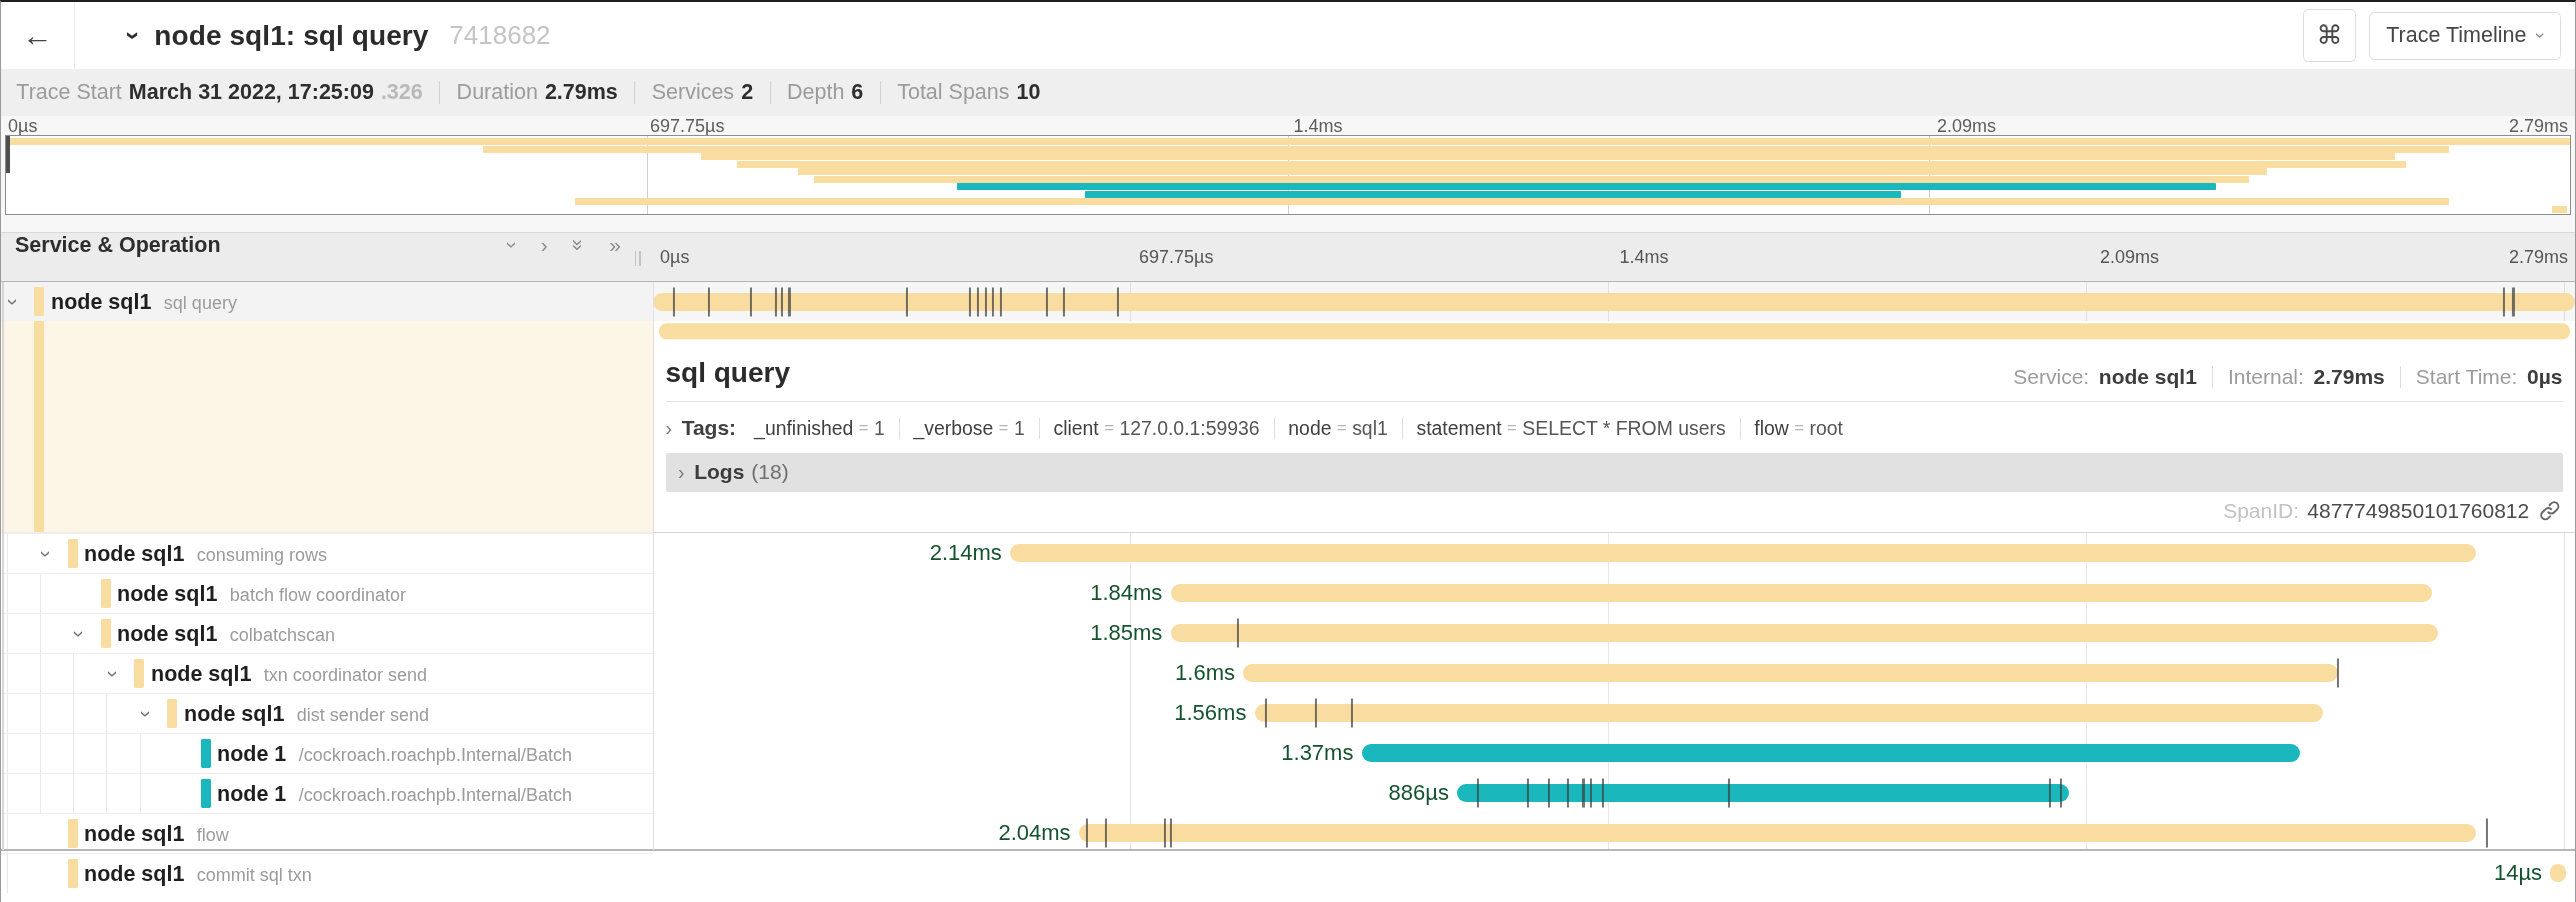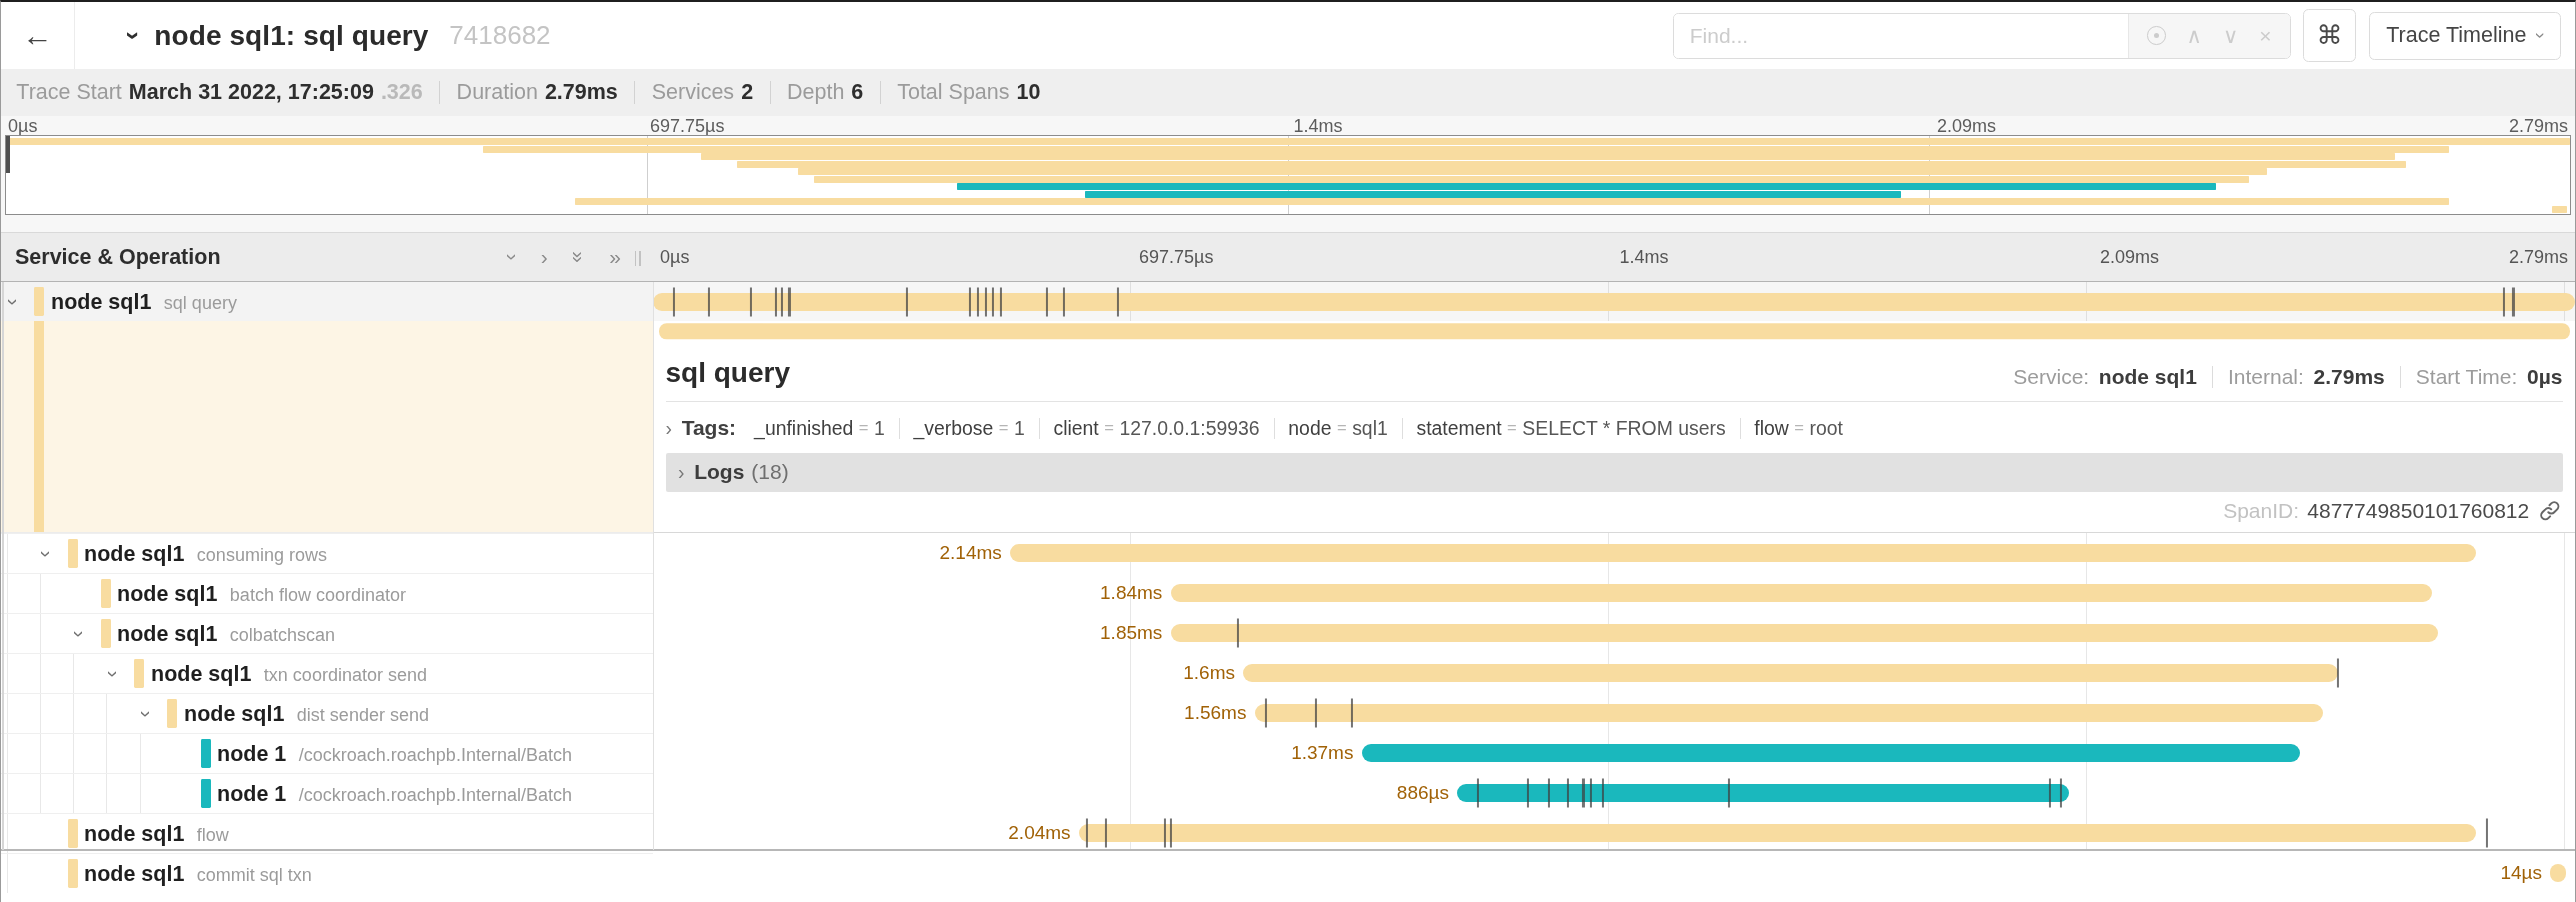--- a/index.html
+++ b/index.html
@@ -44,21 +44,21 @@
   .mm{position:absolute;top:19.4px;left:4.2px;right:4.2px;height:80px;background:#fff;border:1.4px solid #8c8c8c;box-sizing:border-box;}
   .mmgrid{position:absolute;top:0;bottom:0;width:0.7px;background:#cfcfcf;}
   .mmrows{position:absolute;left:0;right:0;top:1.4px;bottom:1.4px;display:flex;flex-direction:column;}
   .mmrow{flex:1;position:relative;margin:0.3px 0;}
   .mmbar{position:absolute;top:0;bottom:0;border-radius:0.7px;}
   .mmhandle{position:absolute;left:0;top:0;width:4.2px;height:37px;background:#4f4f4f;cursor:ew-resize;}
 
   
   .main{position:absolute;top:230px;left:0;right:0;bottom:0;}
   .colhead{height:50px;display:flex;background:#ececec;border-top:0.7px solid #d9d9d9;border-bottom:1.4px solid #b3b3b3;box-sizing:border-box;}
-  .ch-left{width:652px;display:flex;align-items:center;padding-left:14px;box-sizing:border-box;position:relative;}
+  .ch-left{width:652px;display:flex;align-items:flex-start;padding-left:14px;box-sizing:border-box;position:relative;}
   .ch-title{font-size:21.5px;font-weight:700;color:#2d2d2d;}
   .ch-icons{margin-left:auto;margin-right:32px;display:flex;gap:25px;color:#8a8a8a;font-size:21px;align-items:center;}
   .ch-icons .rot{display:inline-block;transform:rotate(90deg);}
   .resizer{position:absolute;right:12.5px;top:18px;display:flex;gap:2.8px;cursor:col-resize;}
   .resizer i{display:block;width:1.4px;height:15.3px;background:#c2c2c2;}
   .ch-right{flex:1;position:relative;font-size:18px;color:#555;}
   .ch-right span{position:absolute;top:14px;white-space:nowrap;}
 
   .mainbody{position:relative;height:573px;}
   .mainbody::before{content:"";position:absolute;left:1.4px;top:0;bottom:5.5px;width:1.4px;background:#d6d6d6;z-index:5;}
@@ -74,21 +74,21 @@
   .trow.selected .tr2{background:rgba(100,100,100,0.055);margin:0;padding:0 5.5px;}
   .guide{position:absolute;top:0;bottom:0;width:0.7px;background:#e8e8e8;}
   .chev{position:absolute;top:50%;transform:translateY(-50%);color:#6f6f6f;font-size:21px;line-height:1;cursor:pointer;}
   .chev.down{transform:translateY(-50%) rotate(90deg);}
   .strip{position:absolute;top:4.9px;bottom:4.9px;width:9.7px;border-radius:1.4px;}
   .names{position:absolute;top:50%;transform:translateY(-50%);white-space:nowrap;}
   .names b{font-size:21.5px;color:#1f1f1f;font-weight:700;}
   .names i{font-style:normal;font-size:18px;color:#9b9b9b;margin-left:12.5px;}
   .sbar{position:absolute;top:50%;transform:translateY(-50%);height:18px;border-radius:9px;cursor:pointer;}
   .slabel{position:absolute;top:50%;transform:translate(-100%,-50%);padding-right:8.3px;
-    font-size:19px;color:#a16207;white-space:nowrap;}
+    font-size:22px;color:#14532d;white-space:nowrap;}
   .ltick{position:absolute;top:50%;transform:translate(-50%,-50%);width:2.1px;height:29px;background:#3f3f3f;opacity:.72;}
 
   
   .drow{display:flex;position:relative;z-index:2;height:212px;}
   .d-left{width:652px;background:#fdf5e5;position:relative;box-sizing:border-box;border-bottom:0.7px solid #ececec;}
   .d-left .strip{top:0;bottom:0;border-radius:0;}
   .d-right{flex:1;background:#fff;box-sizing:border-box;border-bottom:0.7px solid #d8d8d8;padding:0 5.5px;position:relative;}
   .d-barstrip{position:relative;height:18px;margin-top:1.4px;}
   .d-barstrip .sbar{height:15.3px;border-radius:7.6px;}
   .d-inner{padding:0 7px;}
@@ -125,29 +125,20 @@
   <div class="top">
     <div class="back">
       <span>←</span>
     </div>
     <div class="titlewrap">
       <span class="tchev">›</span>
       <span class="ttitle">node sql1: sql query</span>
       <span class="tid">7418682</span>
     </div>
     <div class="top-right">
-      <div class="findbox">
-        <input type="text" placeholder="Find..." style="">
-        <div class="findseg">
-          <span class="locate"></span>
-          <span class="fico">∧</span>
-          <span class="fico">∨</span>
-          <span class="fico">×</span>
-        </div>
-      </div>
       <div class="sqbtn">
         <span>⌘</span>
       </div>
       <div class="ttbtn">
         <span>Trace Timeline</span>
         <span class="dchev">›</span>
       </div>
     </div>
   </div>
 

